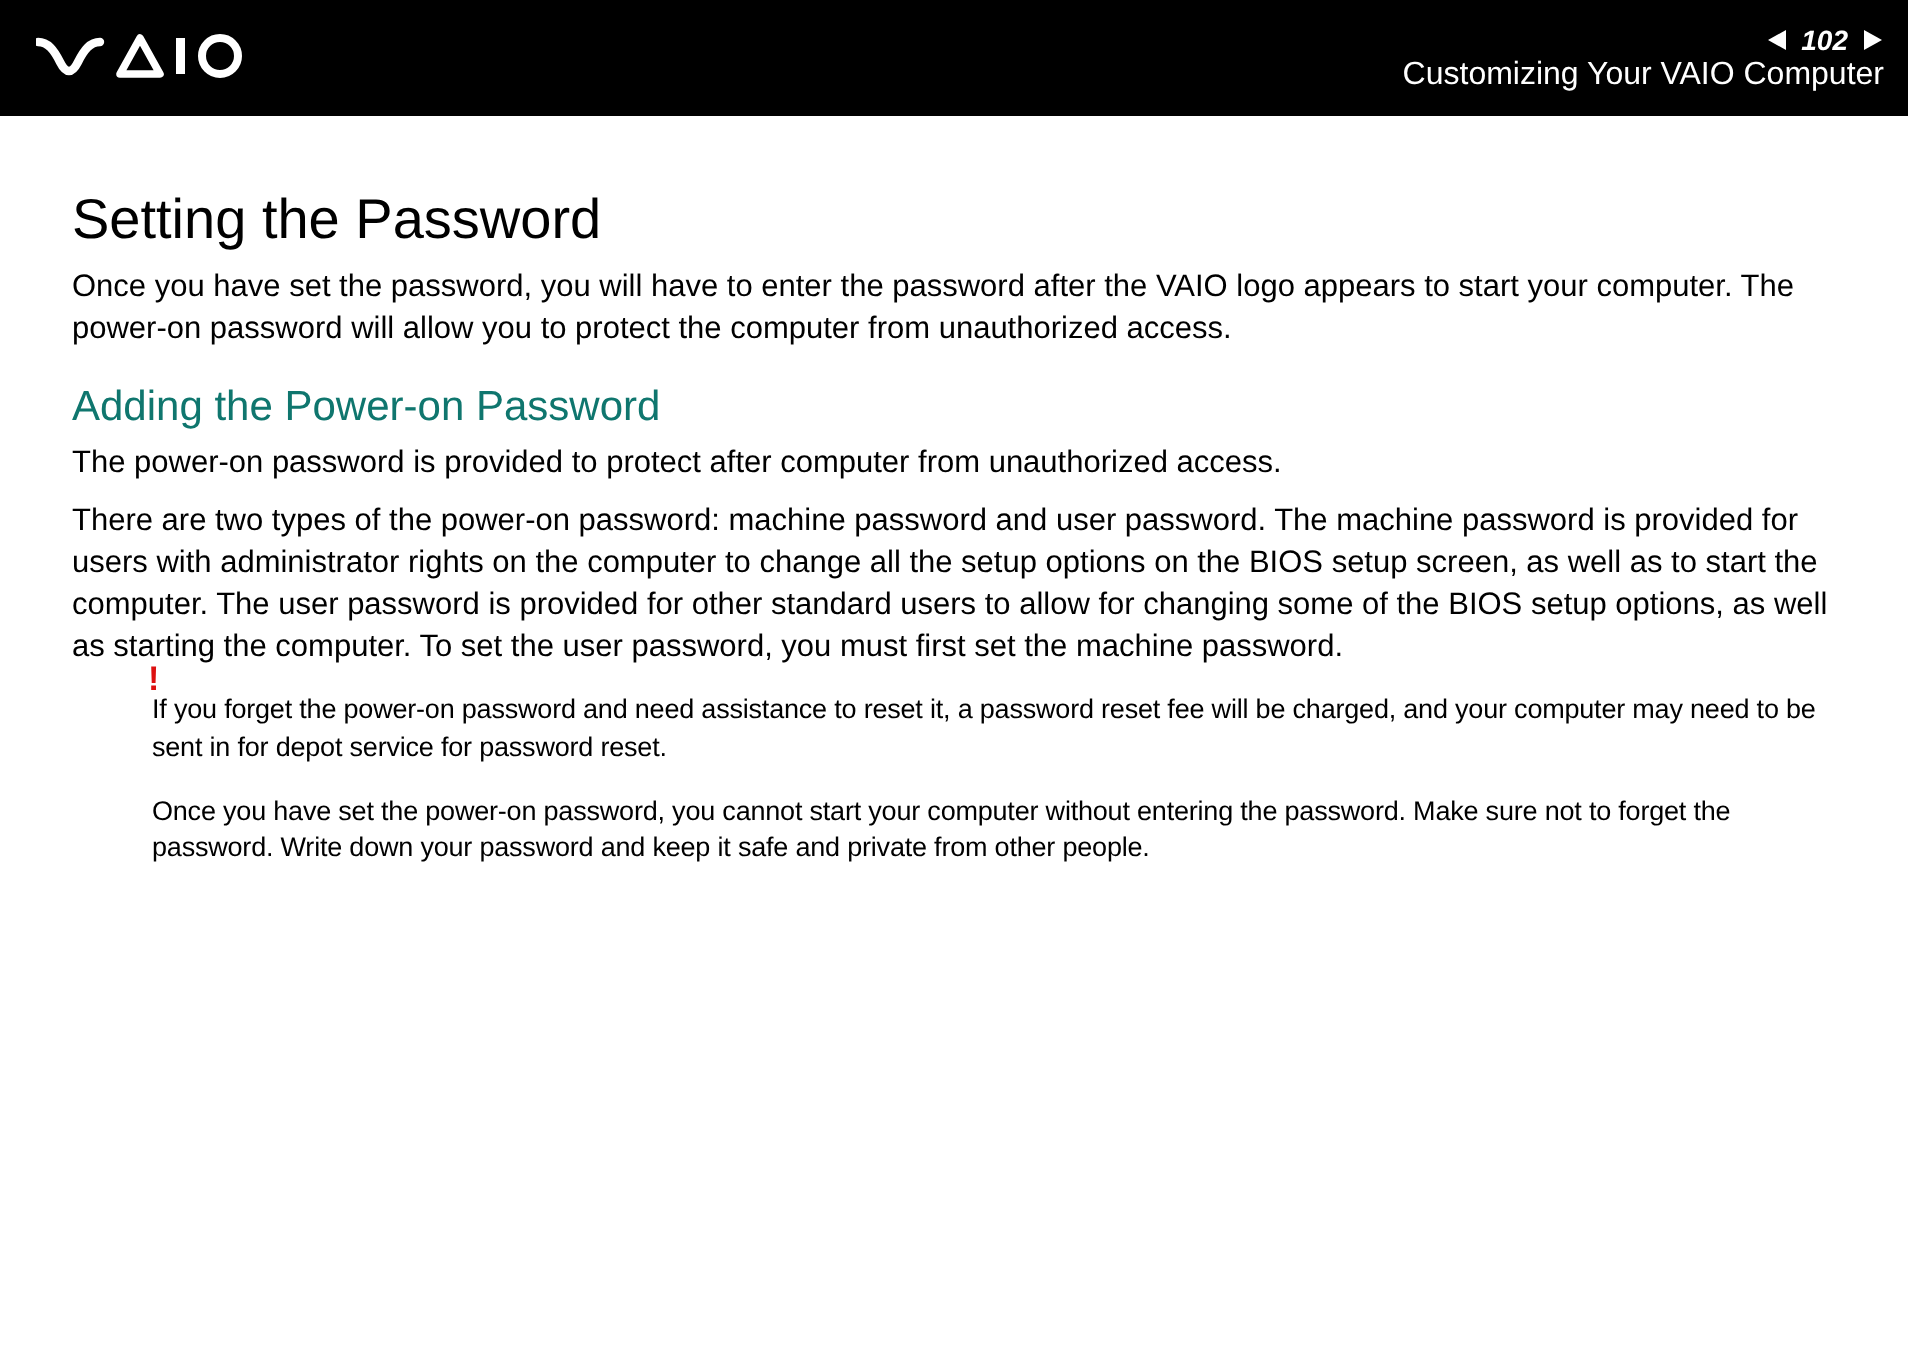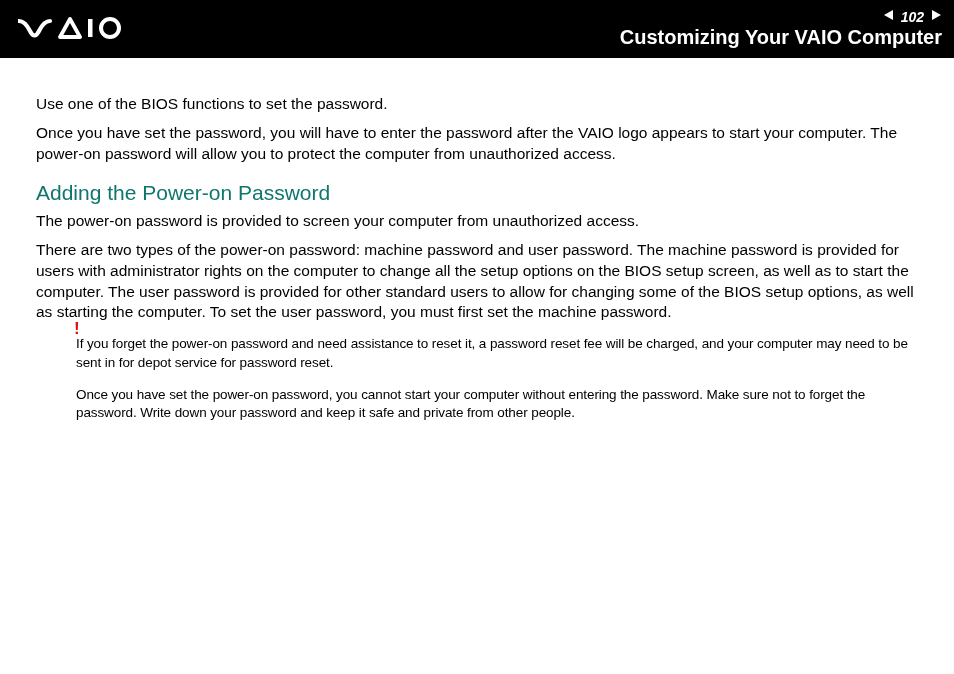--- a/index.html
+++ b/index.html
@@ -23,29 +23,30 @@
   .logo svg { display:block; }
   .header-right {
     text-align: right;
     display: flex;
     flex-direction: column;
     align-items: flex-end;
     gap: 1px;
   }
   .page-nav {
     display: flex;
+    align-items: center;
     gap: 6px;
     font-style: italic;
     font-weight: bold;
     font-size: 14px;
   }
   .page-nav svg { display:block; }
   .breadcrumb {
-    font-weight: bold;
-    font-size: 20px;
+    font-weight: normal;
+    font-size: 16px;
   }
   .content {
     padding: 36px 30px 0 36px;
   }
   h1 {
     font-size: 28px;
     font-weight: 400;
     margin-bottom: 8px;
   }
   .intro {
@@ -112,23 +113,23 @@
         <svg width="12" height="12" viewBox="0 0 12 12">
             <polygon points="2,1 2,11 11,6" fill="#fff"></polygon>
           </svg>
       </span>
     </div>
     <div class="breadcrumb">Customizing Your VAIO Computer</div>
   </div>
 </div>
 
 <div class="content">
-  <p class="intro">Use one of the BIOS functions to set the password.</p>
+  <h1>Setting the Password</h1>
   <p class="intro">Once you have set the password, you will have to enter the password after the VAIO logo appears to start your computer. The power-on password will allow you to protect the computer from unauthorized access.</p>
   <h2>Adding the Power-on Password</h2>
-  <p class="body-text">The power-on password is provided to screen your computer from unauthorized access.</p>
+  <p class="body-text">The power-on password is provided to protect after computer from unauthorized access.</p>
   <p class="body-text">There are two types of the power-on password: machine password and user password. The machine password is provided for users with administrator rights on the computer to change all the setup options on the BIOS setup screen, as well as to start the computer. The user password is provided for other standard users to allow for changing some of the BIOS setup options, as well as starting the computer. To set the user password, you must first set the machine password.</p>
   <div class="note-block">
     <div class="bang">!</div>
     <p class="note-text">If you forget the power-on password and need assistance to reset it, a password reset fee will be charged, and your computer may need to be sent in for depot service for password reset.</p>
     <p class="note-text">Once you have set the power-on password, you cannot start your computer without entering the password. Make sure not to forget the password. Write down your password and keep it safe and private from other people.</p>
   </div>
 </div>
 
 </body></html>

